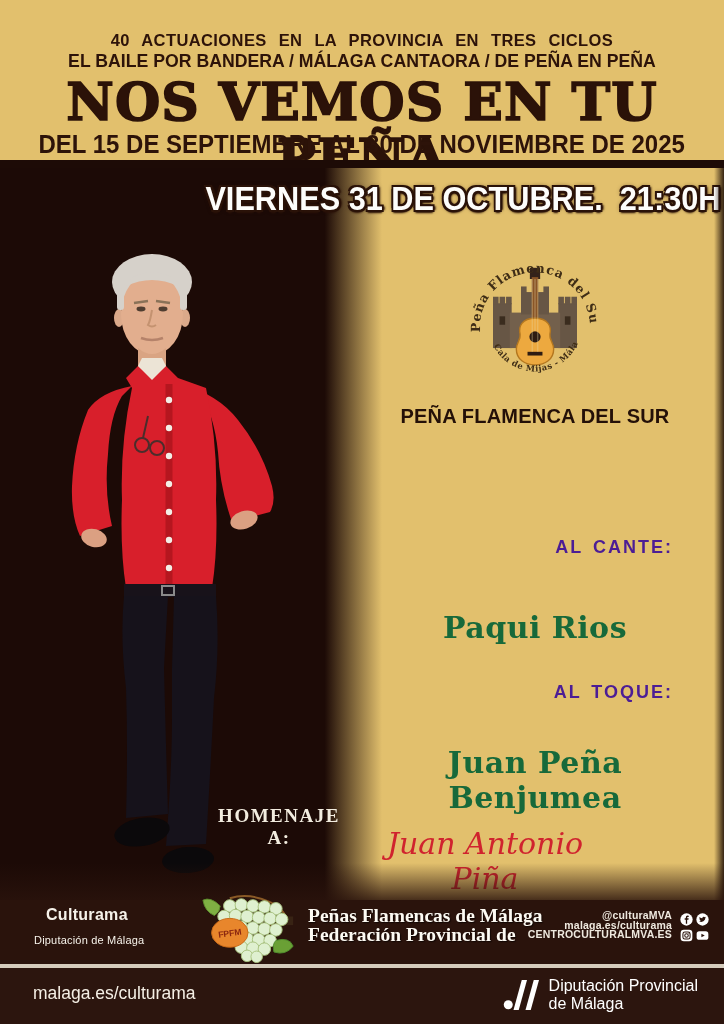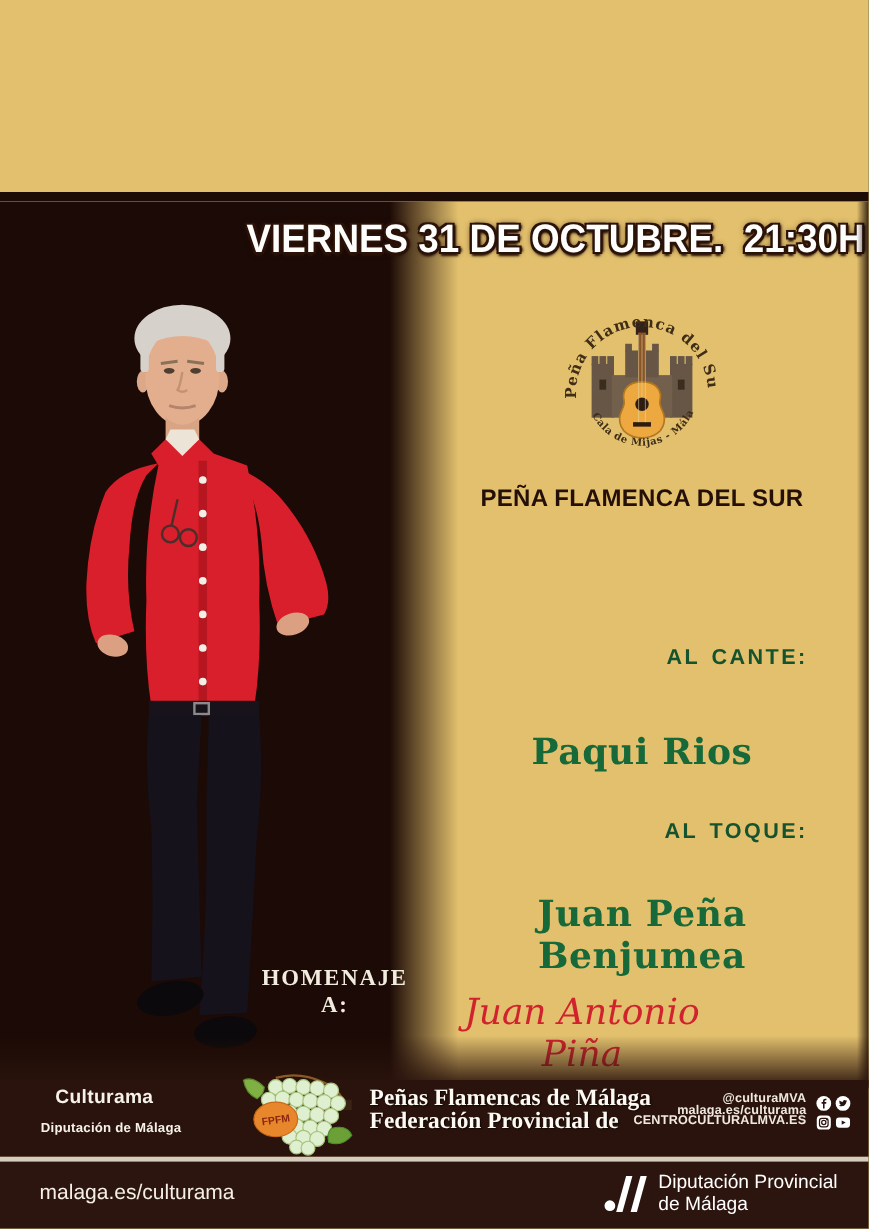--- a/index.html
+++ b/index.html
@@ -26,53 +26,59 @@
   .photo{position:absolute;left:22px;top:80px;width:312px;height:632px;}
   .viernes{position:absolute;top:12px;left:186px;width:546px;text-align:center;white-space:pre;
     font-size:33px;font-weight:bold;color:#fdfdfb;
     text-shadow:2px 2px 0 #2a1208,-2px -2px 0 #2a1208,2px -2px 0 #2a1208,-2px 2px 0 #2a1208,0 3px 2px #2a1208,3px 0 2px #2a1208,0 0 6px #2a1208;}
   .viernes span{display:inline-block;transform:scaleX(.93);transform-origin:center;white-space:pre;}
   .venue-logo{position:absolute;left:465px;top:80px;width:140px;height:146px;}
   .venue-name{position:absolute;top:237px;left:372px;width:326px;text-align:center;
     font-size:20px;font-weight:bold;color:#241008;letter-spacing:.2px;}
   .venue-address{position:absolute;top:272px;left:372px;width:326px;text-align:center;
     font-size:15.5px;color:#2b160c;}
-  .role{position:absolute;right:51px;font-size:18px;font-weight:bold;color:#14532d;letter-spacing:2px;word-spacing:3px;}
+  .role{position:absolute;right:51px;font-size:18px;font-weight:bold;color:#4c1d95;letter-spacing:2px;word-spacing:3px;}
   .role-cante{top:369px;} .role-toque{top:514px;}
   .artist{position:absolute;left:380px;width:310px;text-align:center;
     font-family:"DejaVu Serif",serif;font-weight:bold;font-size:30px;color:#17693a;letter-spacing:.5px;margin-top:24px;}
   .artist-cante{top:418px;} .artist-toque:{}
   .artist-toque{top:553px;}
   .homage-label{position:absolute;top:637px;left:214px;width:130px;text-align:center;
     font-family:"Liberation Serif",serif;font-weight:bold;font-size:19px;color:#f2ecdf;letter-spacing:1.5px;}
   .homage-name{position:absolute;top:658px;left:366px;width:238px;text-align:center;
     font-family:"DejaVu Serif",serif;font-style:italic;font-size:30px;color:#d0232e;}
   
   .footer{position:absolute;top:900px;left:0;width:724px;height:64px;background:#2a130c;}
   .brand{position:absolute;left:46px;top:6px;color:#f6f2ea;font-weight:bold;font-size:16px;letter-spacing:.3px;}
-  .brand-sub{position:absolute;left:34px;top:34px;color:#f6f2ea;font-weight:bold;font-size:11px;letter-spacing:.2px;}
+  .brand-sub{position:absolute;left:34px;top:34px;color:#f6f2ea;font-weight:normal;font-size:11px;letter-spacing:.2px;}
   .grapes{position:absolute;left:201px;top:-8px;width:96px;height:72px;}
   .federation{position:absolute;left:308px;top:6px;color:#fdfaf3;font-family:"Liberation Serif",serif;
     font-weight:bold;font-size:19.5px;line-height:19px;text-shadow:1px 1px 1px #120704;}
   .social-text{position:absolute;right:52px;top:11px;text-align:right;color:#efe9df;
     font-size:10.5px;font-weight:bold;line-height:9.5px;letter-spacing:.2px;}
   .social-icons{position:absolute;right:15px;top:13px;display:grid;grid-template-columns:13px 13px;grid-gap:3px;}
   .social-icons svg{display:block;width:13px;height:13px;}
   
   .bottombar{position:absolute;top:964px;left:0;width:724px;height:60px;background:#2c150e;border-top:4px solid #d5ccbd;box-sizing:border-box;}
   .bottom-url{position:absolute;left:33px;top:15px;color:#f5efe5;font-size:17.5px;}
   .dip{position:absolute;right:26px;top:9px;display:flex;align-items:center;gap:4px;}
   .dip svg{display:block;width:42px;height:36px;}
   .dip-text{color:#ffffff;font-size:16px;line-height:18px;}
 </style>
 </head>
 <body>
 
 <div class="poster">
 
+  <div class="hdr">
+    <div class="hdr-line1">40 ACTUACIONES EN LA PROVINCIA EN TRES CICLOS</div>
+    <div class="hdr-line2"><span>EL BAILE POR BANDERA  /  MÁLAGA CANTAORA / DE PEÑA EN PEÑA</span></div>
+    <div class="hdr-title">NOS VEMOS EN TU PEÑA</div>
+    <div class="hdr-dates"><span>DEL 15 DE SEPTIEMBRE AL 30 DE NOVIEMBRE DE 2025</span></div>
+  </div>
   <div class="separator"></div>
 
   <div class="main">
     <div class="left-dark"></div>
 
     <svg class="photo" viewBox="0 0 312 632" aria-hidden="true">
       <ellipse cx="130" cy="34" rx="40" ry="28" fill="#d6d1ca"></ellipse>
       <ellipse cx="97" cy="70" rx="5" ry="9" fill="#dba98a"></ellipse>
       <ellipse cx="163" cy="70" rx="5" ry="9" fill="#dba98a"></ellipse>
       <ellipse cx="130" cy="66" rx="31" ry="41" fill="#e2ae8e"></ellipse>

